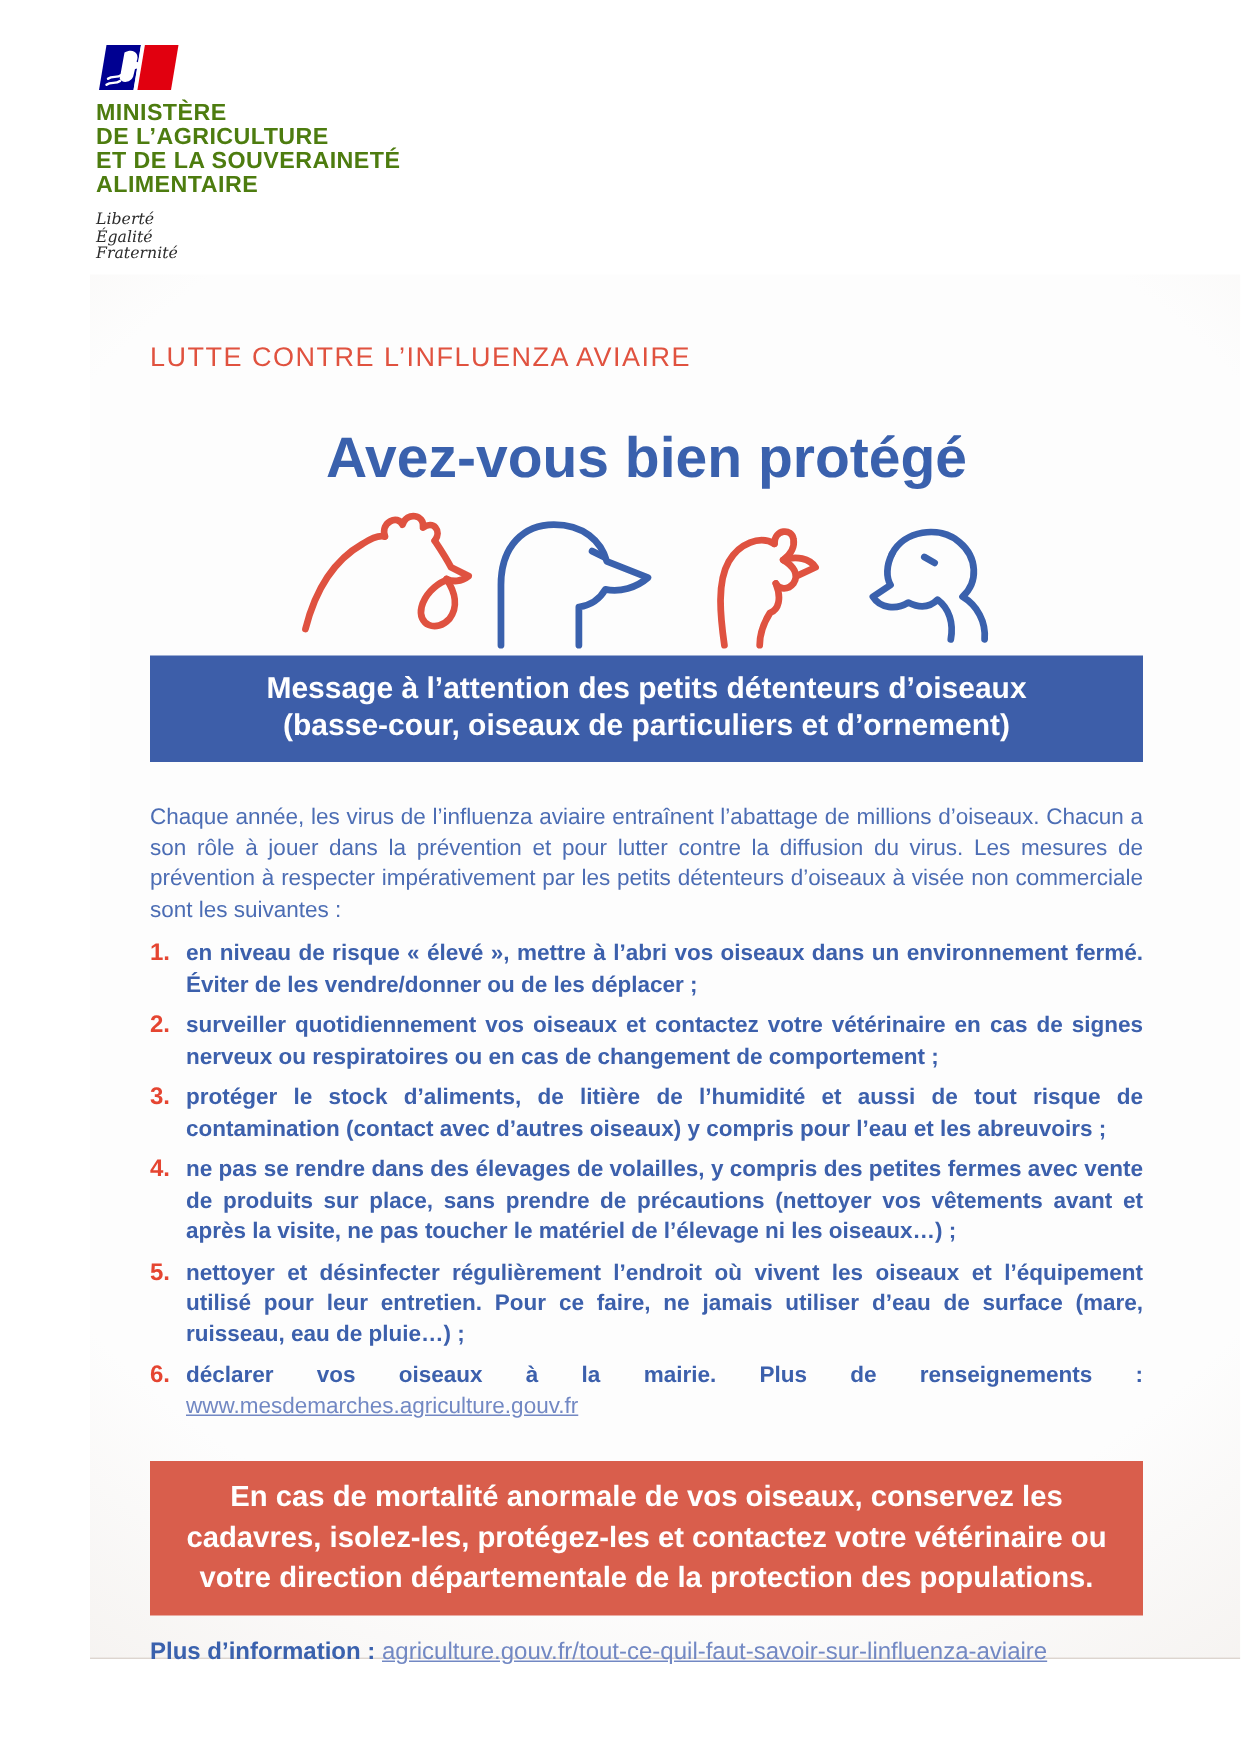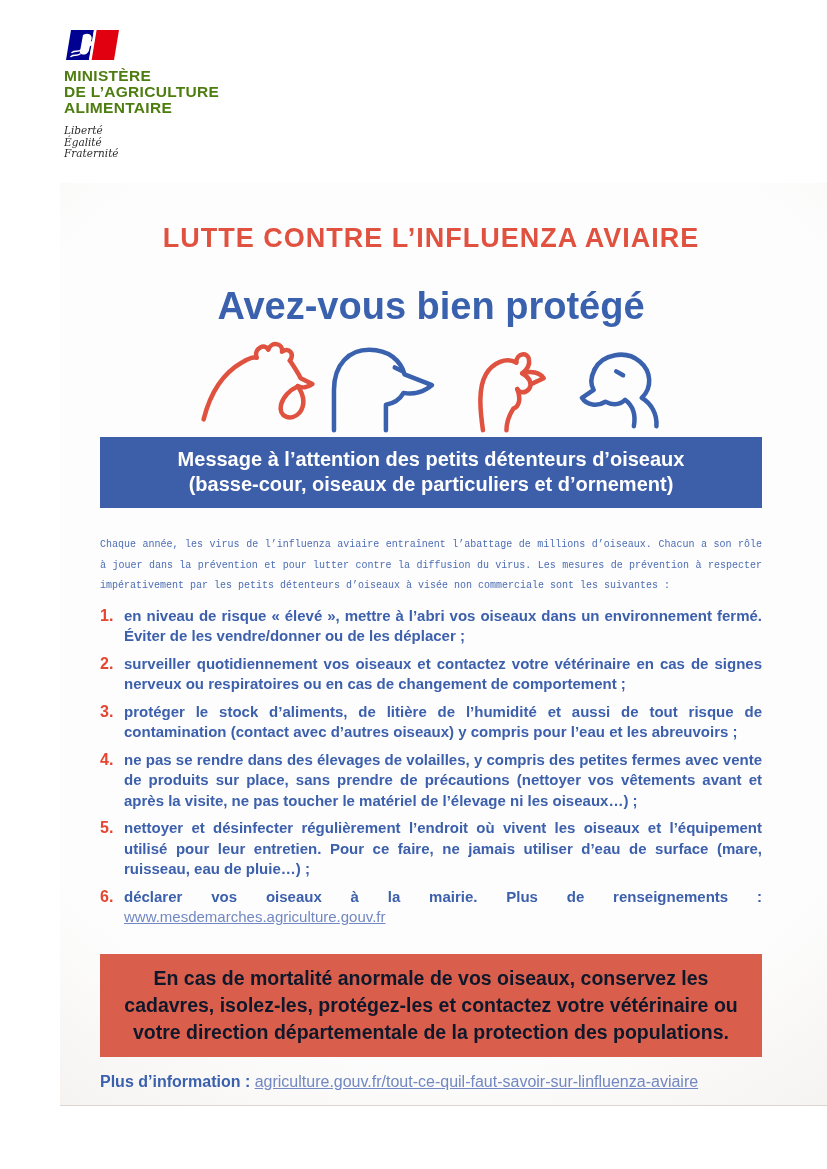--- a/index.html
+++ b/index.html
@@ -12,44 +12,44 @@
   .ministry{color:#4d7c0f;font-weight:700;font-size:15.5px;line-height:16px;letter-spacing:.3px;}
   .motto{margin-top:9px;font-family:"DejaVu Serif",serif;font-style:italic;
          font-size:10.5px;line-height:11.5px;color:#2b2b2b;}
 
   
   .card{position:absolute;left:60px;top:183px;width:767px;height:922px;
         background:radial-gradient(ellipse 120% 95% at 50% 42%, #fdfdfd 55%, #ece6e1 100%);
         border-bottom:1px solid #ddd5cf;}
   .content{margin-left:40px;width:662px;}
 
-  .kicker{padding-top:40px;text-align:center;font-size:27px;letter-spacing:1px;
-          color:#e0523f;line-height:30px;font-weight:bold;}
+  .kicker{padding-top:40px;text-align:left;font-size:18px;letter-spacing:1px;
+          color:#e0523f;line-height:30px;}
   .title{margin:32px 0 0 0;text-align:center;font-size:38px;line-height:43px;
          font-weight:700;color:#3a61ad;}
 
   .birds{display:block;margin:11px auto 0 auto;width:478px;height:98px;}
   .birds path{fill:none;stroke-width:4.6;stroke-linecap:round;stroke-linejoin:round;}
   .bird-red path{stroke:#df5240;}
   .bird-blue path{stroke:#3a61ad;}
 
   .banner{background:#3d5ea9;color:#ffffff;text-align:center;font-weight:700;
           font-size:20px;line-height:25px;padding:10px 0 11px 0;}
 
-  .intro{margin:27px 0 0 0;color:#4c6db4;font-size:10px;line-height:20.5px;
-         text-align:justify;font-family:Liberation Mono, monospace;}
+  .intro{margin:27px 0 0 0;color:#4c6db4;font-size:15px;line-height:20.5px;
+         text-align:justify;}
 
   .measures{list-style:none;margin:9px 0 0 0;padding:0;}
   .measure{display:flex;margin-bottom:7px;}
   .num{flex:0 0 24px;color:#e54531;font-weight:700;font-size:16px;line-height:20.5px;}
   .mtext{flex:1;color:#3c60ac;font-weight:700;font-size:15px;line-height:20.5px;
          text-align:justify;}
   .link{color:#7288c3;text-decoration:underline;font-weight:400;cursor:pointer;}
 
-  .alert{margin-top:26px;background:#d95e4c;color:#0f172a;font-weight:700;
+  .alert{margin-top:26px;background:#d95e4c;color:#ffffff;font-weight:700;
          font-size:19.5px;line-height:27px;text-align:center;padding:11px 24px;
          box-sizing:border-box;}
 
   .moreinfo{margin-top:15px;text-align:left;font-size:16px;line-height:19px;}
   .mi-label{color:#3a61ad;font-weight:700;}
   .moreinfo .link{font-size:16px;}
 </style>
 </head>
 <body>
 
@@ -60,20 +60,21 @@
       <polygon points="7,2 30,2 25,32 2,32" fill="#000091"></polygon>
       <polygon points="32,2 55,2 50,32 27,32" fill="#e1000f"></polygon>
       <polygon points="30,2 32.6,2 27.6,32 25,32" fill="#ffffff"></polygon>
       <path d="M19 7 C25 3.5 29.5 8 27 13 C30 14 29 18 26 18 L24.8 23 C23 27.5 17 27.5 15.8 24.5" fill="#ffffff"></path>
       <path d="M8 24.5 C11 22 14 24.5 17 22" stroke="#ffffff" stroke-width="1.6" fill="none" stroke-linecap="round"></path>
       <path d="M7 28.5 C10 26 13 28.5 16 26" stroke="#ffffff" stroke-width="1.6" fill="none" stroke-linecap="round"></path>
     </svg>
     <div class="ministry">
       <div>MINISTÈRE</div>
       <div>DE L’AGRICULTURE</div>
+      <div>ET DE LA SOUVERAINETÉ</div>
       <div>ALIMENTAIRE</div>
     </div>
     <div class="motto">
       <div>Liberté</div>
       <div>Égalité</div>
       <div>Fraternité</div>
     </div>
   </header>
 
   <main class="card">

